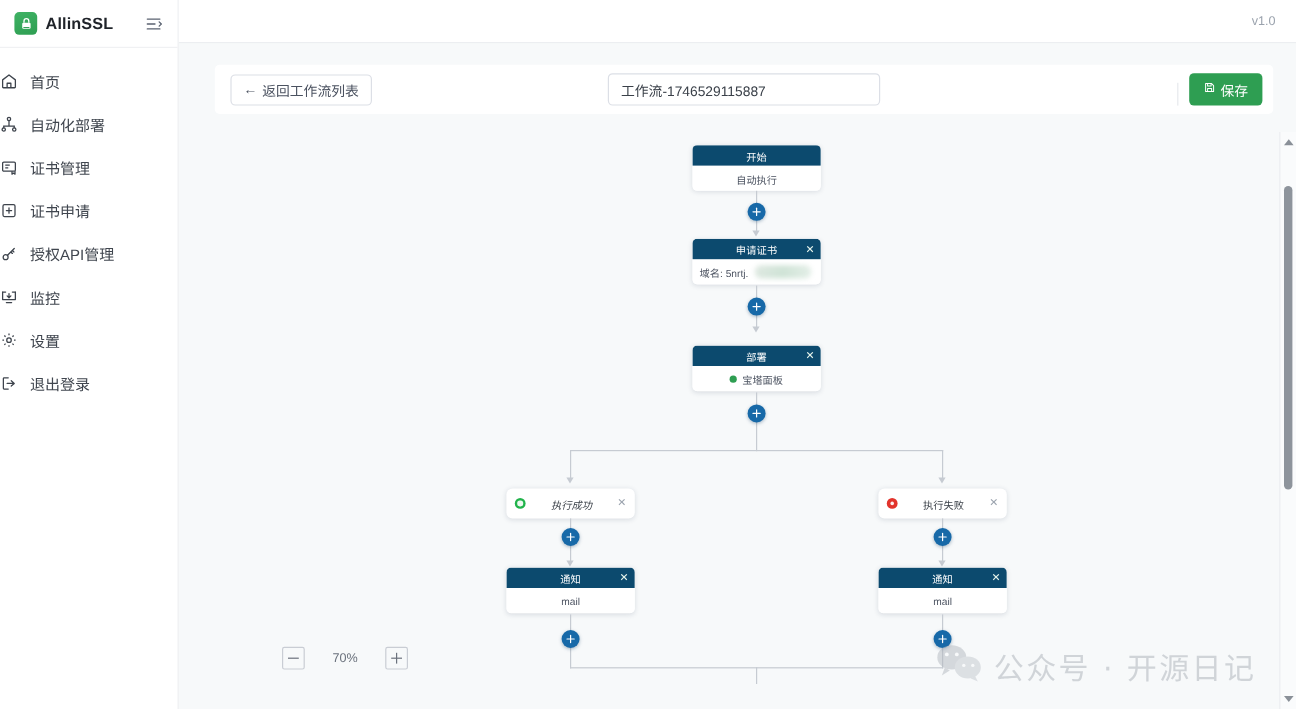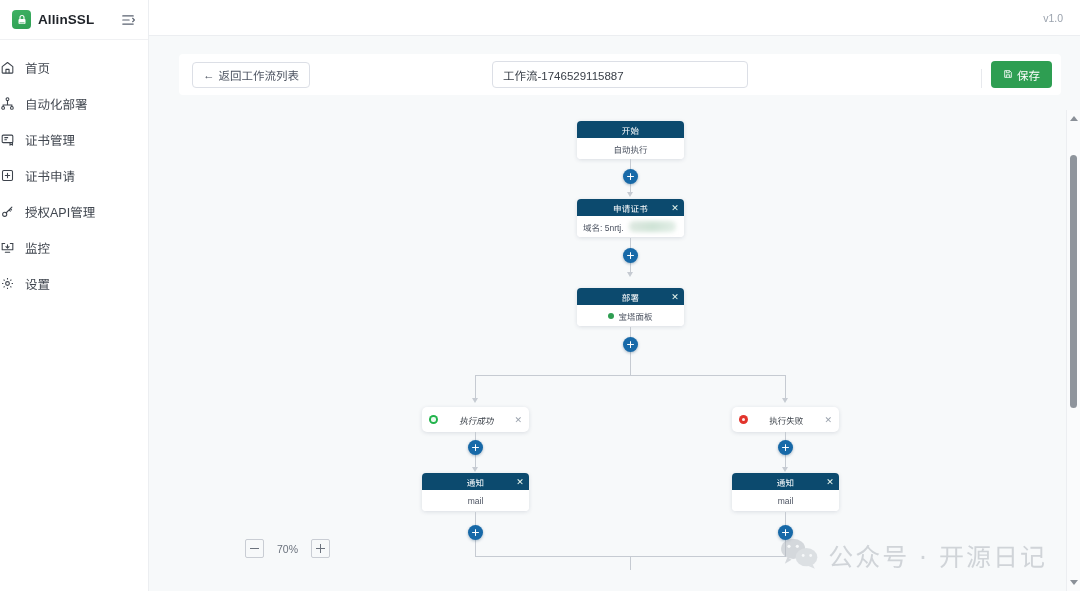--- a/index.html
+++ b/index.html
@@ -90,21 +90,21 @@
   .back-btn {
     height: 26px; padding: 0 10px;
     border: 1px solid #dcdfe6; border-radius: 4px;
     background: #fff; color: #4b5260;
     font-size: 11.5px; display: flex; align-items: center; gap: 4px;
     cursor: pointer; white-space: nowrap;
     font-family: "Liberation Sans", sans-serif;
   }
   .wf-name-input {
     position: absolute; left: 50%; transform: translateX(-50%);
-    width: 256px; height: 27px;
+    width: 227px; height: 27px;
     border: 1px solid #dcdfe6; border-radius: 4px;
     background: #fff;
     font-size: 11.5px; color: #3a4049;
     padding: 0 10px;
     outline: none;
     font-family: "Liberation Sans", sans-serif;
   }
   .toolbar-right {
     margin-left: auto; display: flex; align-items: flex-end; gap: 9px;
   }
@@ -212,22 +212,22 @@
     cursor: pointer; z-index: 4;
   }
   .plus-btn::before, .plus-btn::after {
     content: ""; position: absolute; background: #ffffff; border-radius: 1px;
   }
   .plus-btn::before { width: 7px; height: 1.6px; }
   .plus-btn::after  { width: 1.6px; height: 7px; }
 
   
   .zoom-ctrl {
-    position: absolute; left: 26px; bottom: 33px;
-    display: flex; align-items: center; gap: 13px; z-index: 6; padding-left: 40px;
+    position: absolute; left: 16px; bottom: 33px;
+    display: flex; align-items: center; gap: 23px; z-index: 6; padding-left: 40px;
   }
   .zoom-btn {
     width: 19px; height: 19px;
     border: 1px solid #c9cdd4; border-radius: 2px;
     background: transparent;
     display: flex; align-items: center; justify-content: center;
     color: #6b727d; cursor: pointer; position: relative;
   }
   .zoom-btn::before { content:""; position:absolute; width: 9px; height: 1.4px; background:#6b727d; }
   .zoom-btn.plus::after { content:""; position:absolute; width: 1.4px; height: 9px; background:#6b727d; }
@@ -358,20 +358,29 @@
       <div class="nav-item">
         <span class="nav-ico">
           <svg width="15" height="15" viewBox="0 0 24 24" fill="none" stroke="currentColor" stroke-width="1.7">
             <circle cx="12" cy="12" r="3"></circle>
             <path d="M12 3.2v2.2M12 18.6v2.2M3.2 12h2.2M18.6 12h2.2M5.8 5.8l1.6 1.6M16.6 16.6l1.6 1.6M18.2 5.8l-1.6 1.6M7.4 16.6l-1.6 1.6"></path>
           </svg>
         </span>
         <span>设置</span>
       </div>
 
+      <div class="nav-item">
+        <span class="nav-ico">
+          <svg width="15" height="15" viewBox="0 0 24 24" fill="none" stroke="currentColor" stroke-width="1.7" stroke-linecap="round" stroke-linejoin="round">
+            <path d="M11 4.5H5.5a1 1 0 0 0-1 1v13a1 1 0 0 0 1 1H11"></path>
+            <path d="M15 8.5 19 12l-4 3.5M9.5 12H19"></path>
+          </svg>
+        </span>
+        <span>退出登录</span>
+      </div>
 
     </nav>
   </aside>
 
   <section class="main">
 
     <div class="topbar">
       <span class="version">v1.0</span>
     </div>
 

